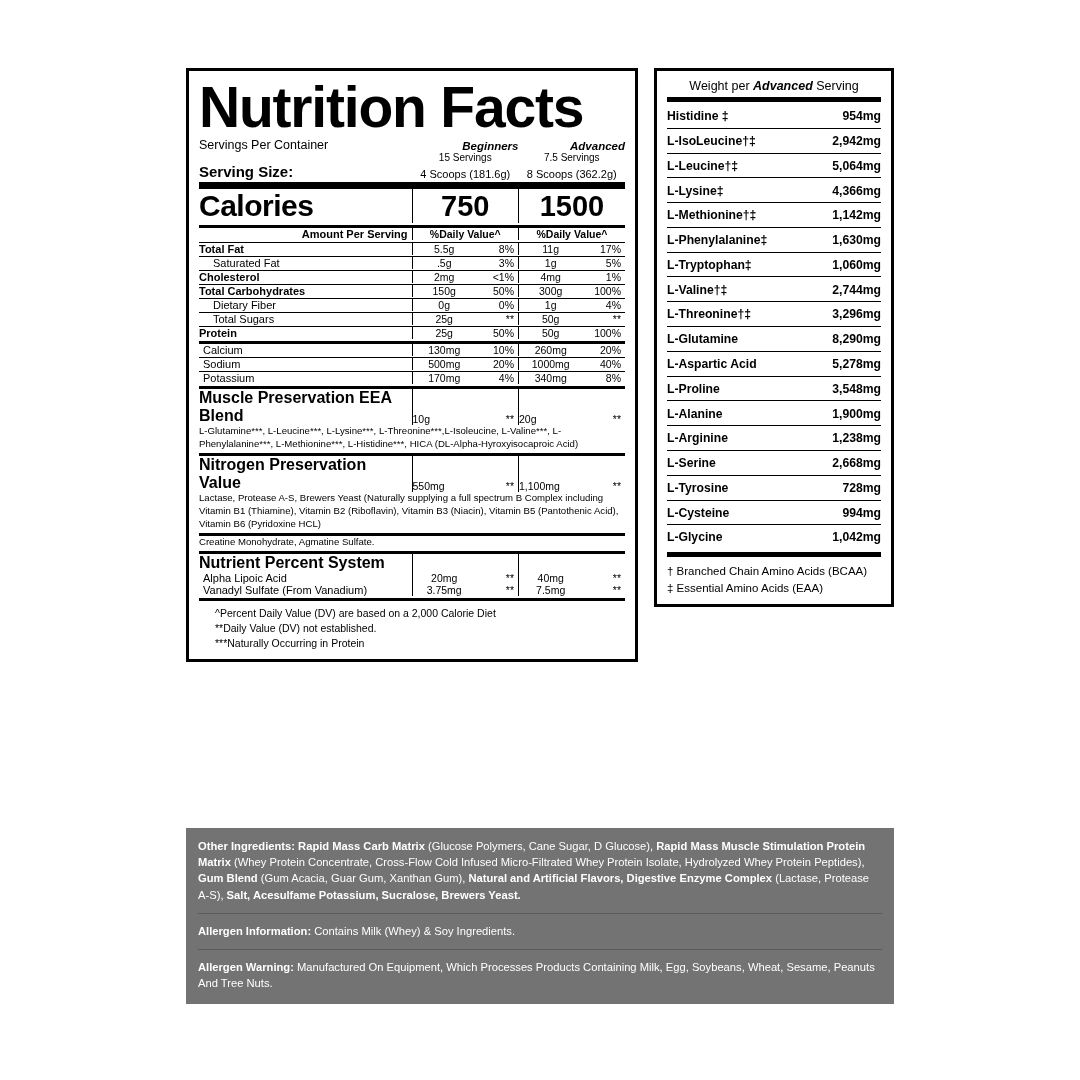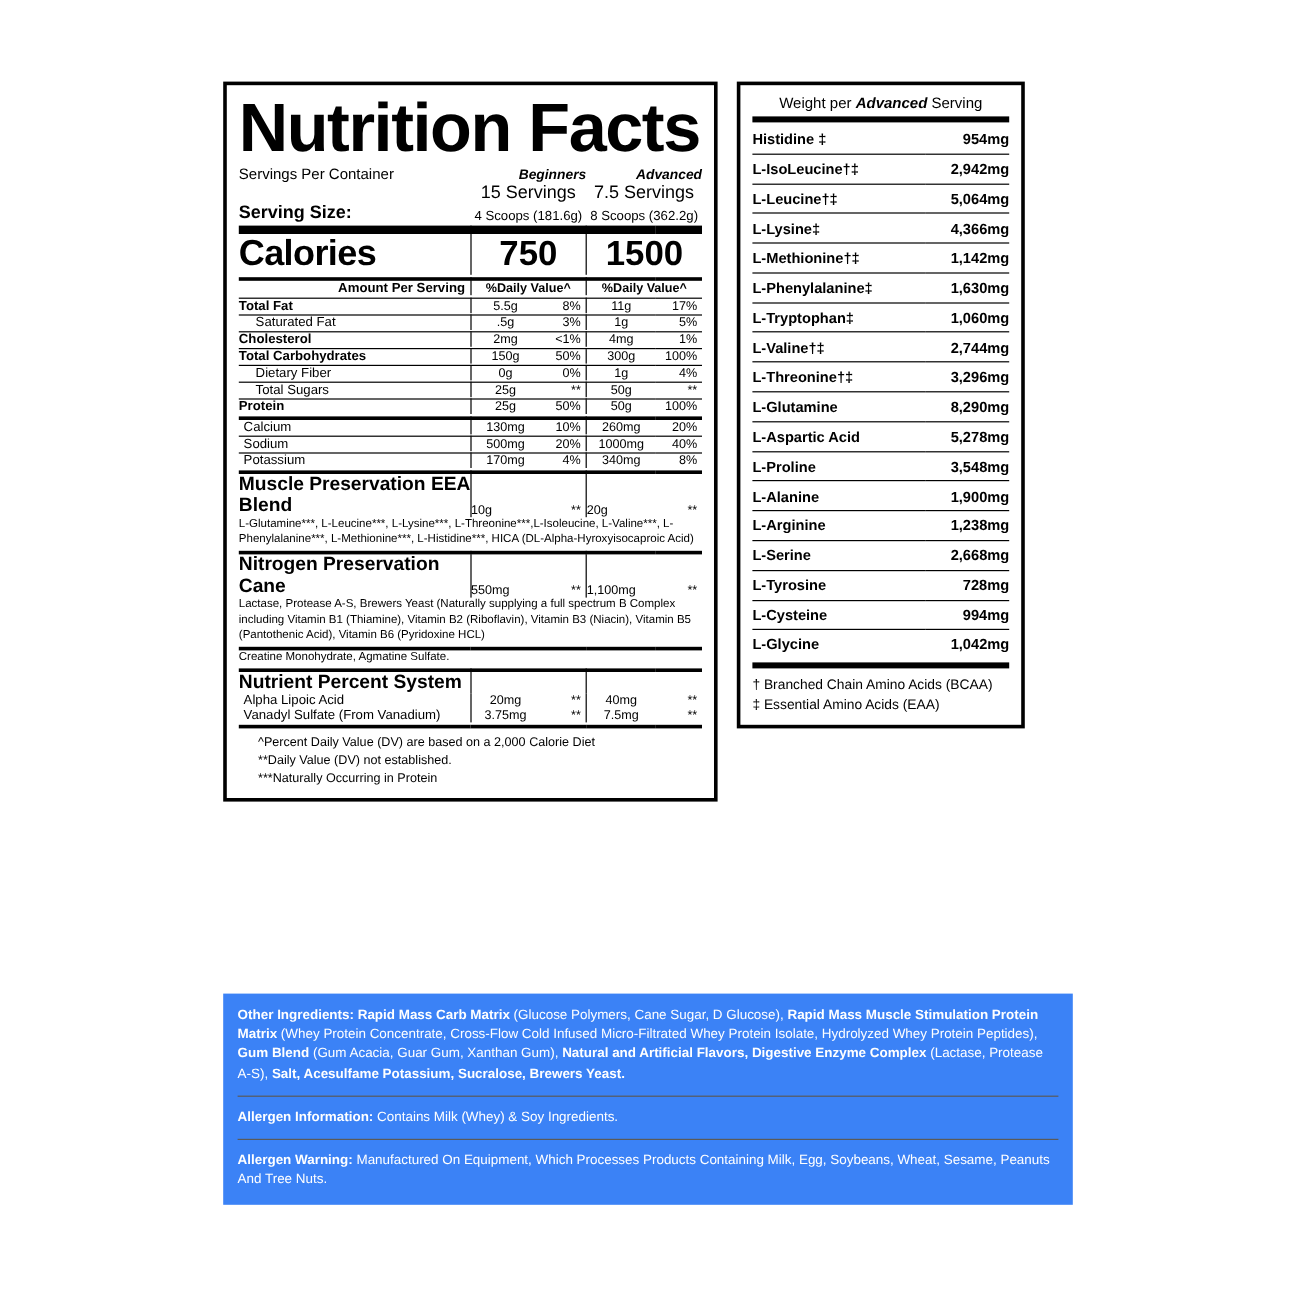--- a/index.html
+++ b/index.html
@@ -28,21 +28,21 @@
     left: 186px;
     top: 68px;
     width: 708px;
     display: flex;
     gap: 16px;
     align-items: flex-start;
   }
 
   
   .nf-panel {
-    width: 412px;
+    width: 452px;
     box-sizing: border-box;
     border: 3px solid #000;
     background: #fff;
     padding: 6px 10px 8px 10px;
   }
   .nf-title {
     font-family: "Liberation Sans", sans-serif;
     font-weight: bold;
     font-size: 57px;
     line-height: 1.0;
@@ -65,21 +65,21 @@
   .col-label { width: 50%; }
   .col-a1 { width: 15%; text-align: center; }
   .col-a2 { width: 10%; text-align: right; padding-right: 4px !important;}
   .col-b1 { width: 15%; text-align: center; }
   .col-b2 { width: 10%; text-align: right; padding-right: 2px !important;}
 
   .vline-l { border-left: 1.5px solid #000; }
 
   .srv-row td { padding-top: 1px; }
   .serv-per { font-size: 12.5px; }
-  .serv-count { font-size: 15px; text-align: center; }
+  .serv-count { font-size: 10px; text-align: center; }
   .hdr-ital { font-style: italic; font-weight: bold; font-size: 11.5px; text-align: right; }
   .serving-size {
     font-size: 15px;
     font-weight: bold;
   }
   .scoops { font-size: 11px; text-align: center; }
 
   .rule-thick { border-bottom: 7px solid #000; }
   .rule-med { border-bottom: 3.5px solid #000; }
   .rule-thin { border-bottom: 1px solid #000; }
@@ -168,21 +168,21 @@
     padding-top: 6px;
   }
 
   
   .ing-box {
     position: absolute;
     left: 186px;
     top: 828px;
     width: 708px;
     box-sizing: border-box;
-    background: #3b82f6;
+    background: #737373;
     color: #ffffff;
     padding: 10px 12px 12px 12px;
   }
   .ing-p {
     font-size: 11.2px;
     line-height: 1.45;
     margin: 0 0 10px 0;
   }
   .ing-p:last-child { margin-bottom: 0; }
   .ing-p b { font-weight: bold; }
@@ -364,21 +364,21 @@
           <td class="star">**</td>
         </tr>
         <tr>
           <td colspan="5" class="blend-desc">L-Glutamine***, L-Leucine***, L-Lysine***, L-Threonine***,L-Isoleucine, L-Valine***, L-Phenylalanine***, L-Methionine***, L-Histidine***, HICA (DL-Alpha-Hyroxyisocaproic Acid)</td>
         </tr>
         <tr>
               <td colspan="5" class="rule-med" style="height:2px"></td>
             </tr>
 
         <tr>
-          <td class="blend-name">Nitrogen Preservation Cane</td>
+          <td class="blend-name">Nitrogen Preservation Value</td>
           <td class="num vline-l" style="font-size:10.5px">550mg</td>
           <td class="star">**</td>
           <td class="num vline-l" style="font-size:10.5px">1,100mg</td>
           <td class="star">**</td>
         </tr>
         <tr>
           <td colspan="5" class="blend-desc">Lactase, Protease A-S, Brewers Yeast (Naturally supplying a full spectrum B Complex including Vitamin B1 (Thiamine), Vitamin B2 (Riboflavin), Vitamin B3 (Niacin), Vitamin B5 (Pantothenic Acid), Vitamin B6 (Pyridoxine HCL)</td>
         </tr>
         <tr>
               <td colspan="5" class="rule-med" style="height:2px"></td>

